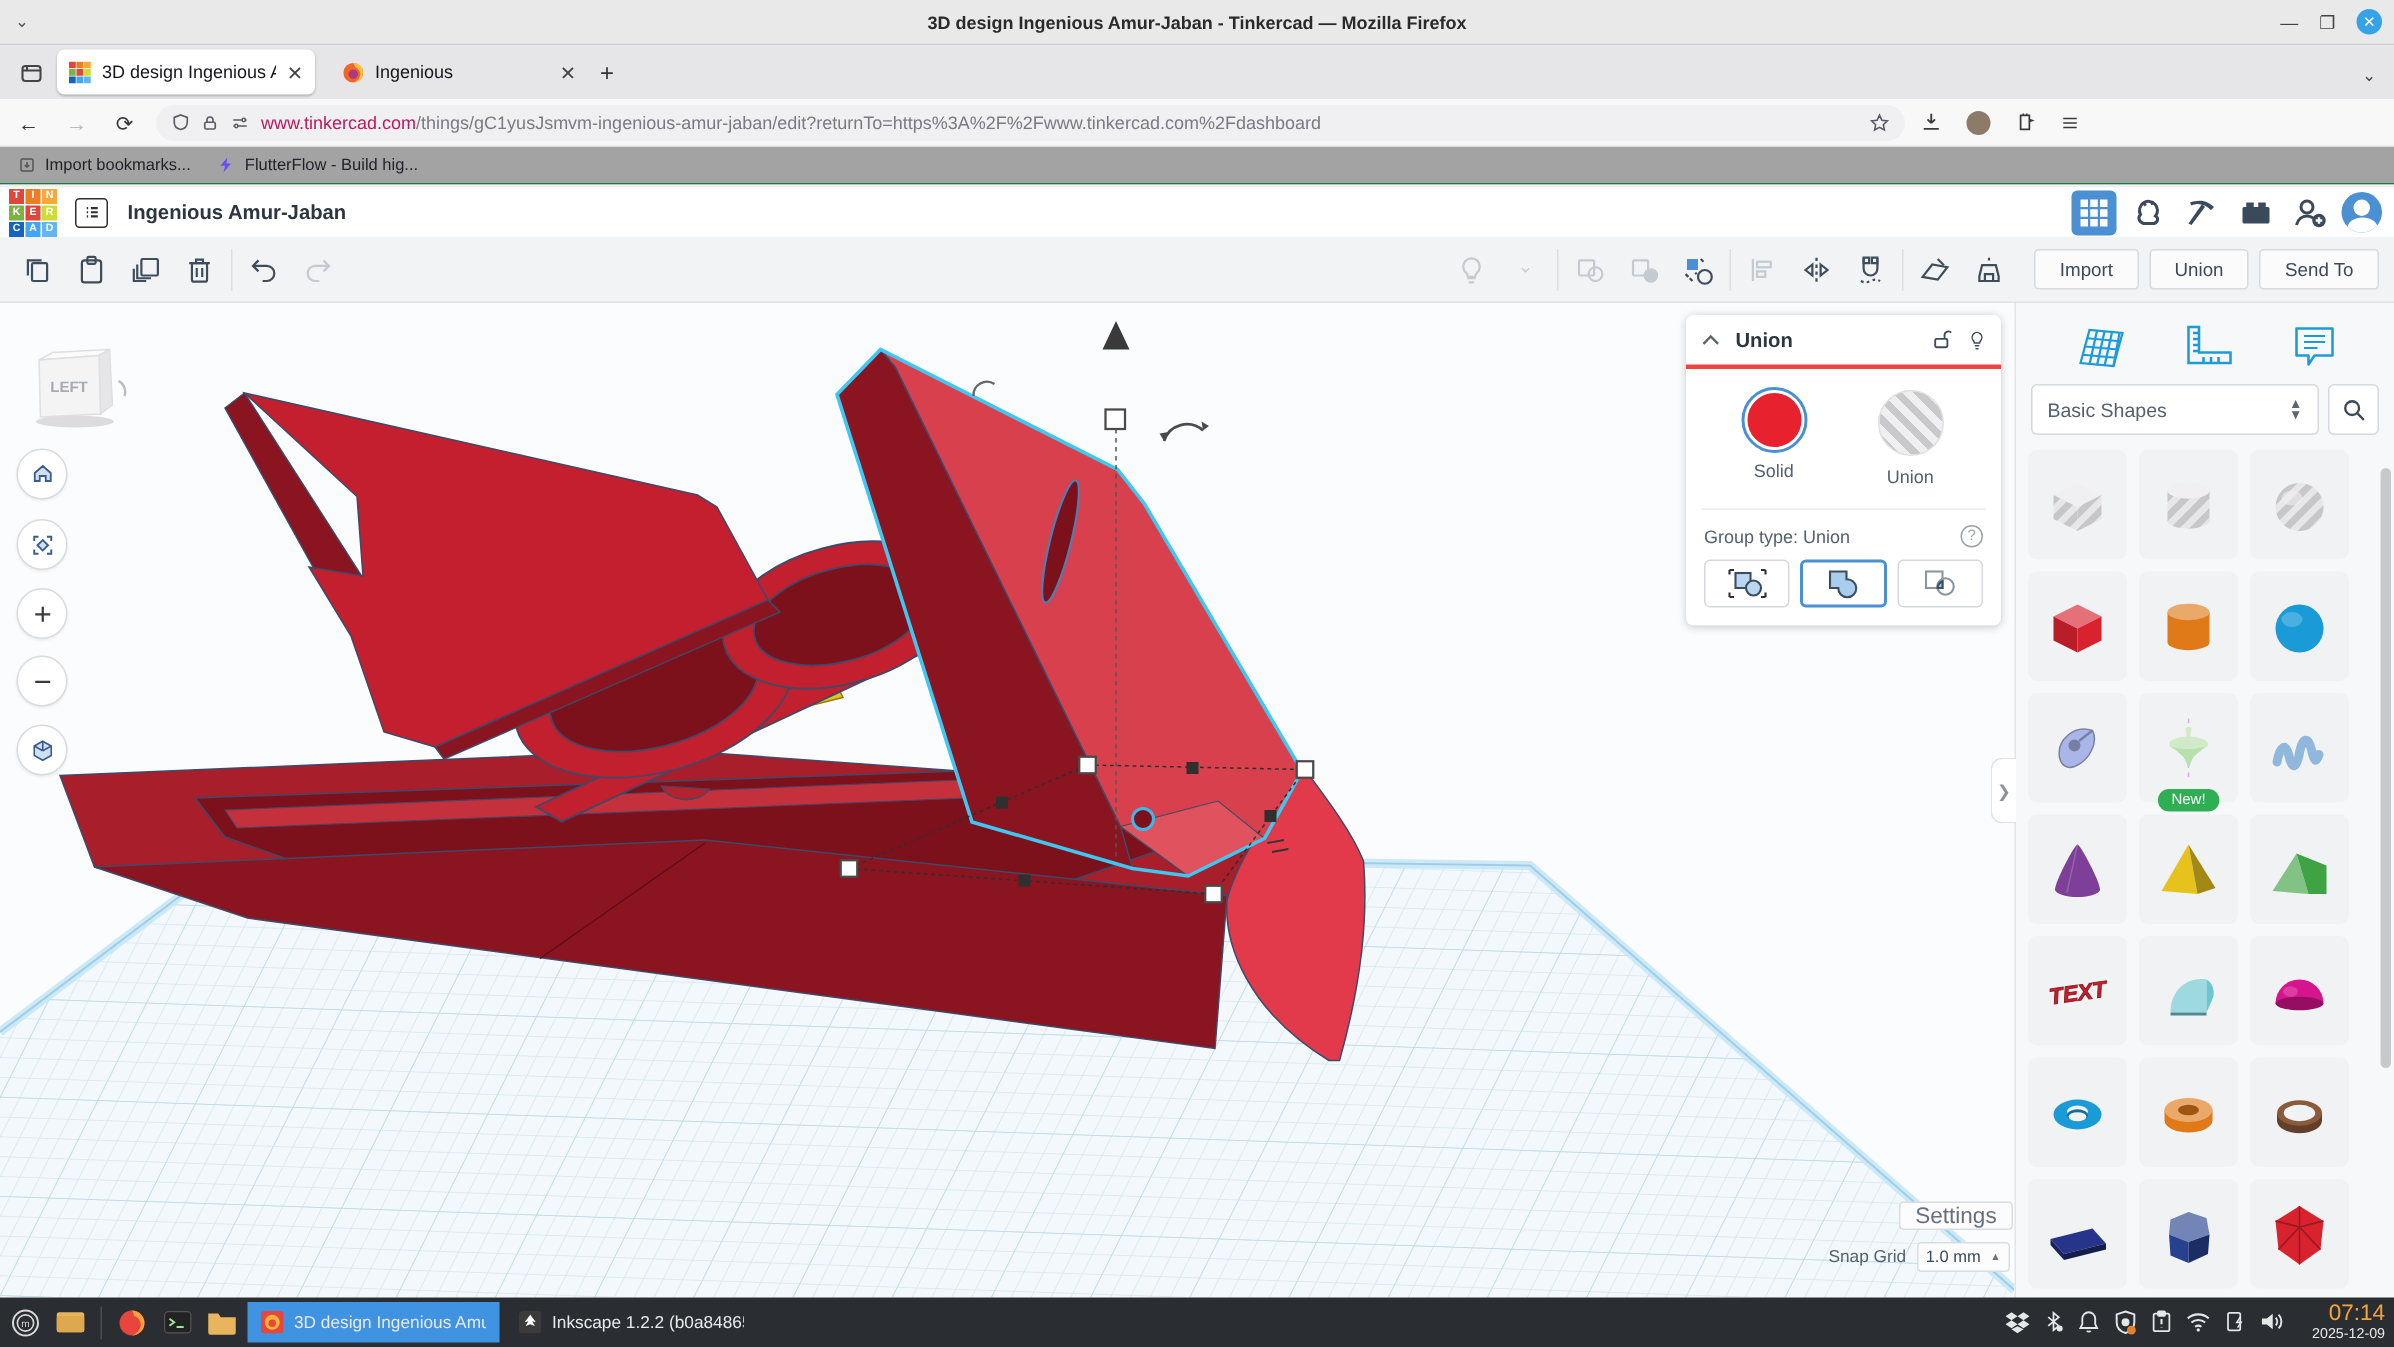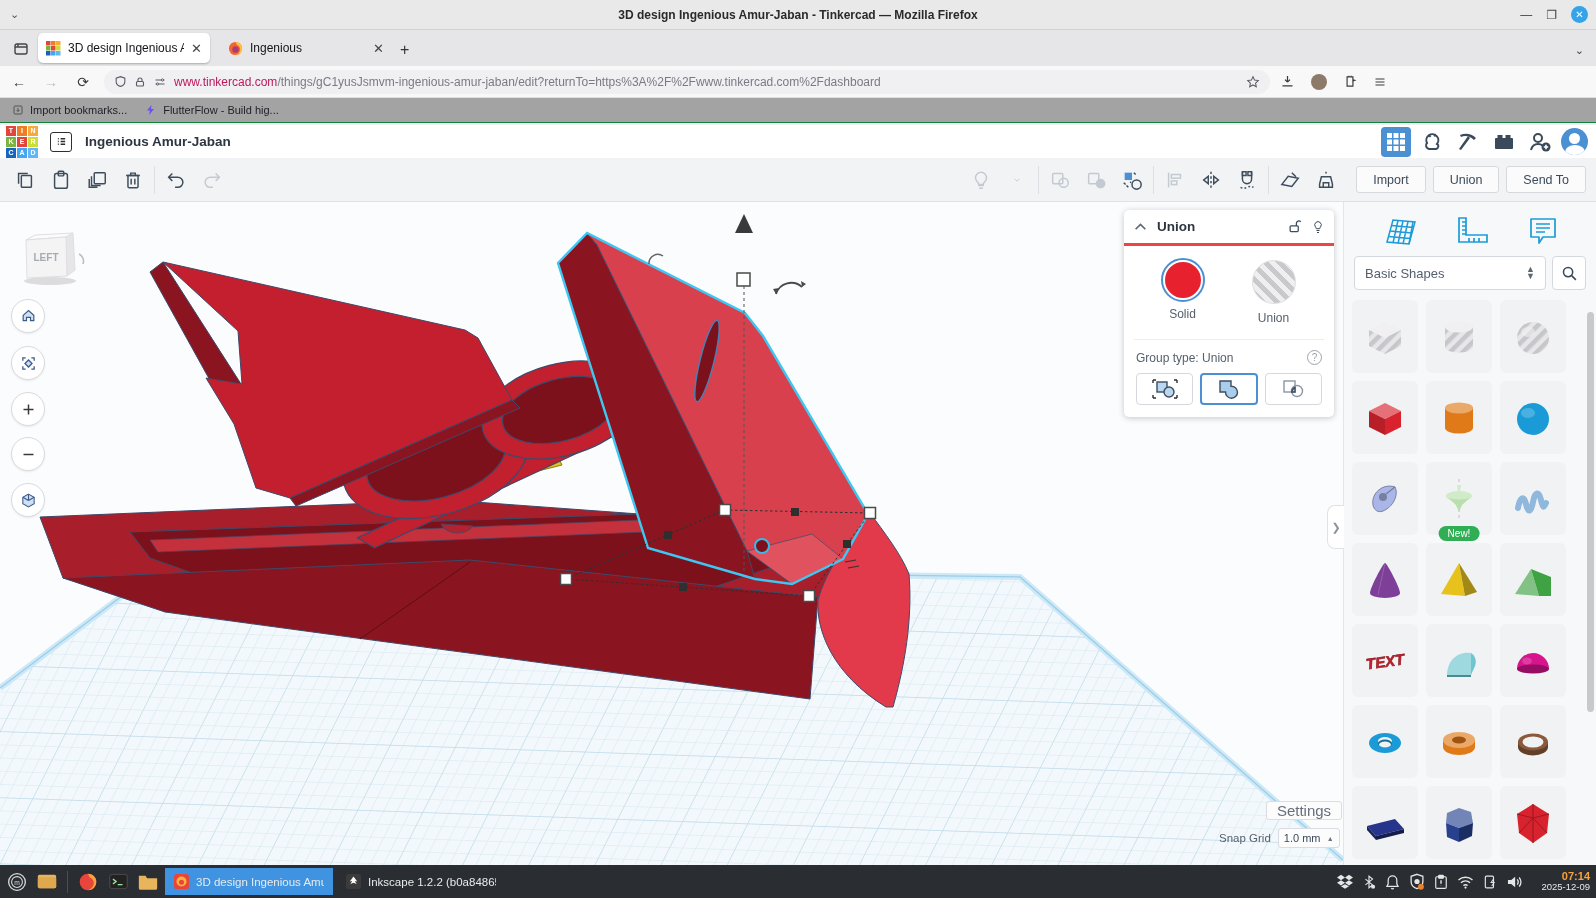--- a/index.html
+++ b/index.html
@@ -110,21 +110,21 @@
   
   .taskbar { height:33px; background:#2a2e32; display:flex; align-items:center; padding:0 4px; gap:4px; position:relative; }
   .tkicon { width:26px; height:26px; display:flex; align-items:center; justify-content:center; border-radius:3px; }
   .tksep { width:1px; height:22px; background:#4a4f54; margin:0 3px; }
   .taskbtn { height:27px; display:flex; align-items:center; gap:7px; padding:0 9px; font-size:11.5px; color:#e8eaec; width:168px; }
   .taskbtn.active { background:#3f93e0; }
   .taskbtn .tklabel { white-space:nowrap; overflow:hidden; }
   .tray { position:absolute; right:2px; display:flex; align-items:center; gap:9px; }
   .trayicon { color:#e4e6e8; display:flex; }
   .clock { text-align:right; line-height:1.15; padding-right:4px; width:62px; }
-  .clock .t { color:#f5a33c; font-size:11px; font-weight:bold; }
+  .clock .t { color:#f5a33c; font-size:15px; font-weight:normal; }
   .clock .d { color:#e8e8e8; font-size:9.5px; }
 </style>
 </head>
 <body>
 
 <svg width="0" height="0" style="position:absolute">
   <defs>
     <pattern id="stripes" width="9" height="9" patternUnits="userSpaceOnUse" patternTransform="rotate(45)">
       <rect width="9" height="9" fill="#e7e7ea"></rect>
         <rect width="4.5" height="9" fill="#c6c6cb"></rect>

